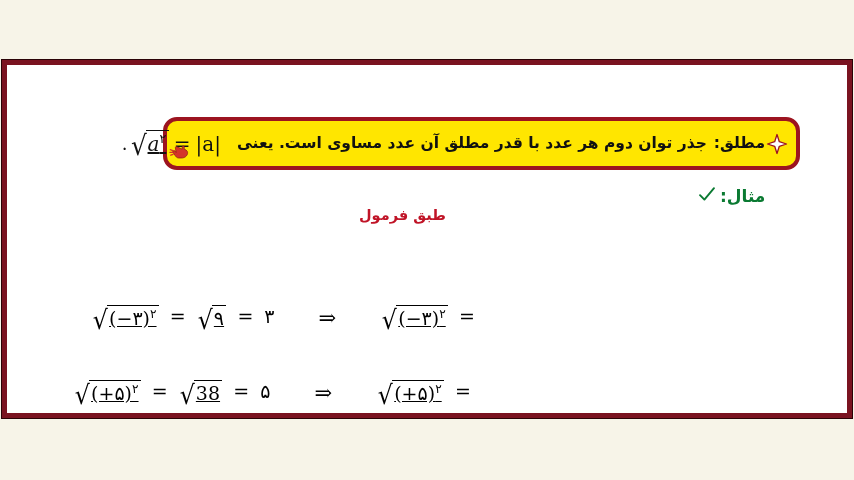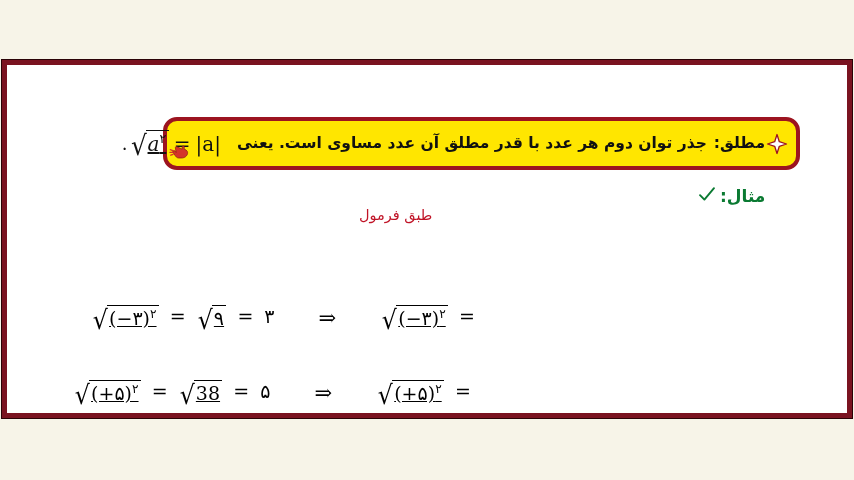--- a/index.html
+++ b/index.html
@@ -152,21 +152,21 @@
   }
   .check-icon { display: block; }
 
   
   .formula-heading {
     position: absolute;
     left: 351px;
     top: 141px;
     color: #c01427;
     font-family: "DejaVu Sans", "Liberation Sans", sans-serif;
-    font-weight: normal;
+    font-weight: bold;
     font-size: 14.5px;
     direction: rtl;
     white-space: nowrap;
   }
 
   
   .eq-row {
     position: absolute;
     direction: ltr;
     display: flex;

